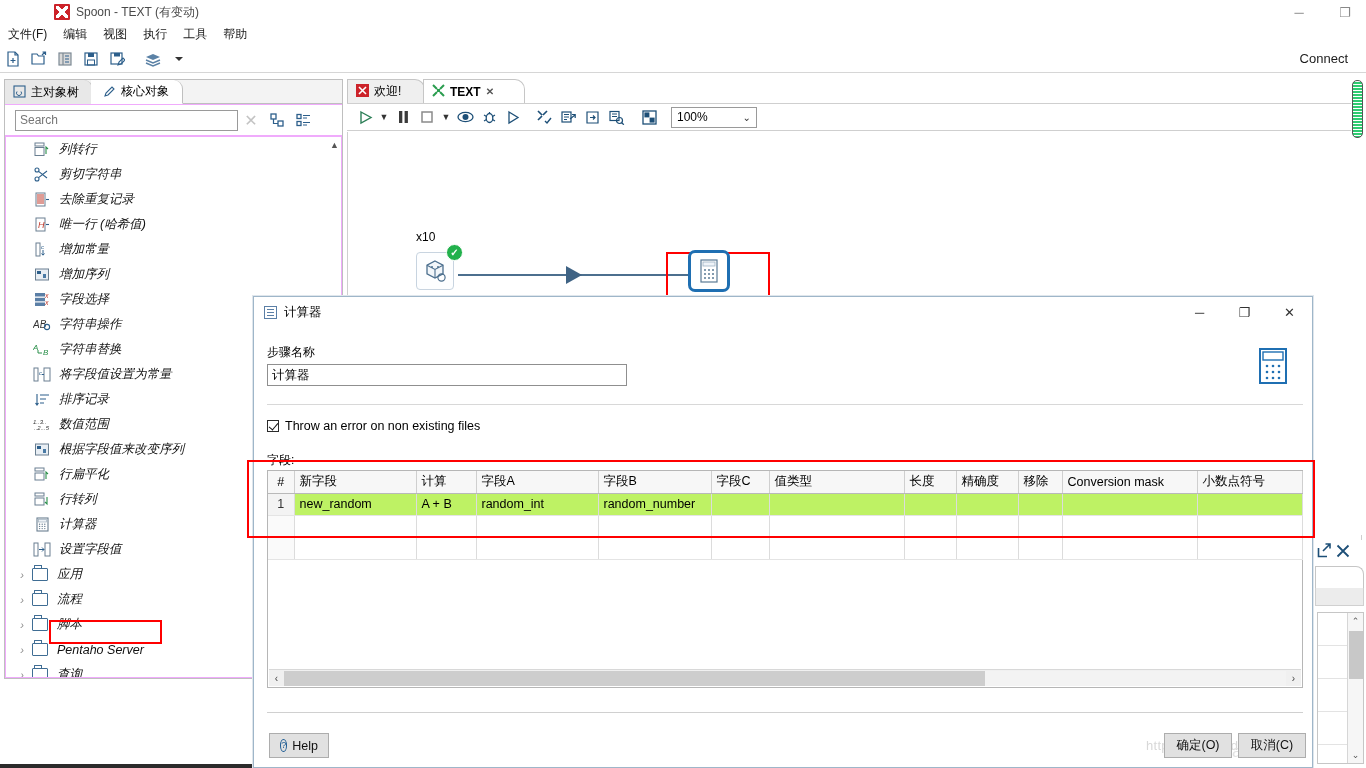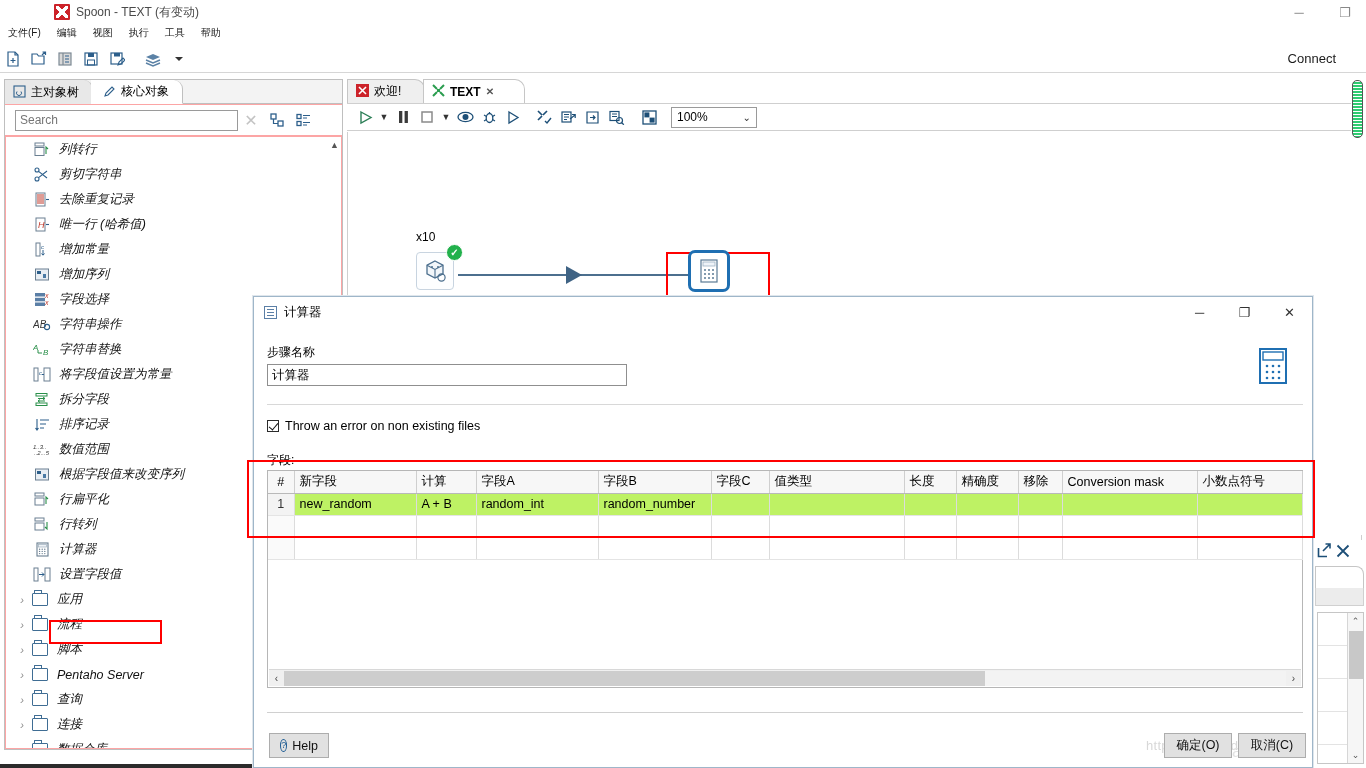--- a/index.html
+++ b/index.html
@@ -33,44 +33,44 @@
   .titlebar .title { font-size:12px; color:#4a4a4a; }
   .win-ctrls { position:absolute; right:0; top:0; height:24px; display:flex; }
   .win-btn {
     width:46px; height:24px; display:flex; align-items:center; justify-content:center;
     color:#888; font-size:13px; line-height:1;
   }
 
   
   .menubar{
     position:absolute; left:0; top:24px; width:1366px; height:20px;
-    display:flex; background:#fff; font-size:10px;
+    display:flex; align-items:center; background:#fff; font-size:12px;
   }
   .menu-item{ padding:2px 8px; color:#1a1a1a; cursor:default; }
 
   
   .maintoolbar{
     position:absolute; left:0; top:45px; width:1366px; height:28px;
     background:#fff; display:flex; align-items:center; border-bottom:1px solid #d6d6d6;
   }
   .tb-ico{
     width:26px; height:24px; display:flex; align-items:center; justify-content:center;
     color:#2d5f8b;
   }
   .tb-ico svg{ display:block; }
   .tb-sep{ width:10px; }
   .connect-lbl{
-    position:absolute; right:30px; top:45px; height:28px; line-height:28px;
+    position:absolute; right:18px; top:45px; height:28px; line-height:28px;
     font-size:13px; color:#1a1a1a;
   }
 
   
   .leftpanel{
-    position:absolute; left:4px; top:79px; width:339px; height:671px;
-    background:#fca5a5; border:1px solid #bfbfbf;
+    position:absolute; left:4px; top:79px; width:339px; height:600px;
+    background:#f0abfc; border:1px solid #bfbfbf;
   }
   .tabstrip{ position:relative; height:24px; background:#f3f3f3; border-bottom:1px solid #bfbfbf; }
   .ptab{
     position:absolute; top:0; height:24px; display:flex; align-items:center; gap:4px;
     padding:0 8px; font-size:12px; background:#e8e8e8;
     border-right:1px solid #bfbfbf;
     border-top-right-radius:9px;
   }
   .ptab.active{ background:#fff; border-bottom:1px solid #fff; }
   .ptab .ticon{ width:14px; height:14px; display:inline-block; }
@@ -471,30 +471,20 @@
       <div class="tnode">
         <span class="ni">
             <svg width="19" height="15" viewBox="0 0 19 15">
               <rect x="1" y="1" width="4" height="13" fill="none" stroke="#6a7f91" stroke-width="1"></rect>
               <text x="6" y="8" font-size="6" fill="#2d5f8b" font-family="Liberation Sans">c</text>
               <rect x="11" y="1" width="6" height="13" fill="none" stroke="#6a7f91" stroke-width="1"></rect>
               <path d="M9 7.5h2" stroke="#2d5f8b" stroke-width="1"></path>
             </svg>
           </span>
         <span>将字段值设置为常量</span>
-      </div>
-      <div class="tnode">
-        <span class="ni">
-            <svg width="17" height="15" viewBox="0 0 17 15">
-              <rect x="2" y="1.5" width="11" height="2.5" fill="none" stroke="#2a8f4a" stroke-width="1"></rect>
-              <rect x="2" y="11" width="11" height="2.5" fill="none" stroke="#2a8f4a" stroke-width="1"></rect>
-              <path d="M4 6.5h7M11 6.5l-2-1.5M11 6.5l-2 1.5M4 9h7M4 9l2-1.5M4 9l2 1.5" fill="none" stroke="#2a8f4a" stroke-width="1"></path>
-            </svg>
-          </span>
-        <span>拆分字段</span>
       </div>
       <div class="tnode">
         <span class="ni">
             <svg width="17" height="15" viewBox="0 0 17 15">
               <path d="M3 2v11M1.5 11L3 13l1.5-2" fill="none" stroke="#2d5f8b" stroke-width="1.1"></path>
               <path d="M6 3h9M6 7h6M6 11h4" stroke="#2d5f8b" stroke-width="1.1"></path>
             </svg>
           </span>
         <span>排序记录</span>
       </div>

